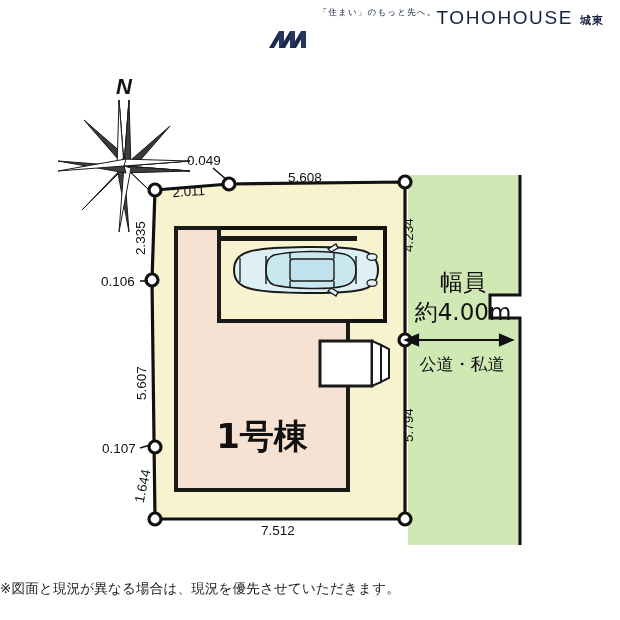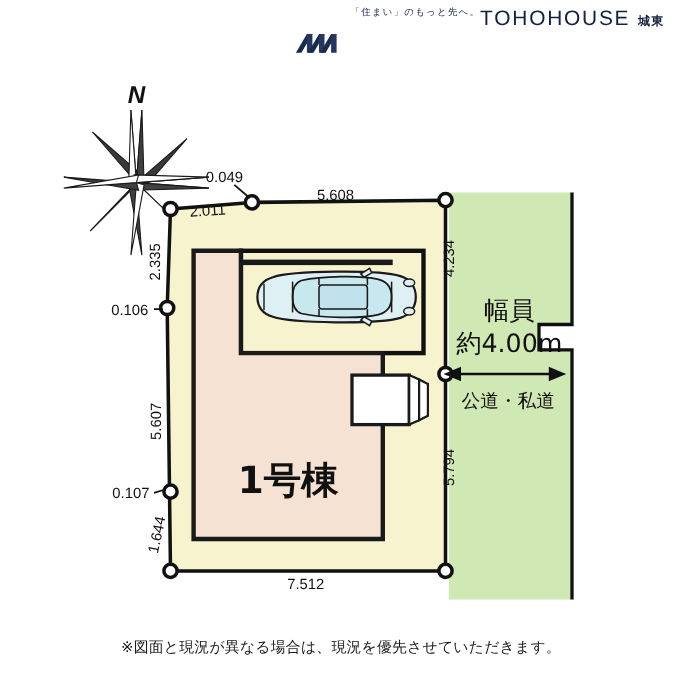--- a/index.html
+++ b/index.html
@@ -36,21 +36,21 @@
     font-size:13.5px;fill:#111111;
   }
   .jp-text{
     font-family:"DejaVu Sans",sans-serif;
     fill:#111111;
   }
 
   
   .footer-note{
     position:absolute;left:0;right:0;bottom:22px;
-    text-align:center;
+    text-align:left;
     font-family:"DejaVu Sans",sans-serif;
     font-size:13.5px;color:#1a1a1a;
     letter-spacing:.2px;
   }
 </style>
 </head>
 <body>
 
 <div id="root">
 

